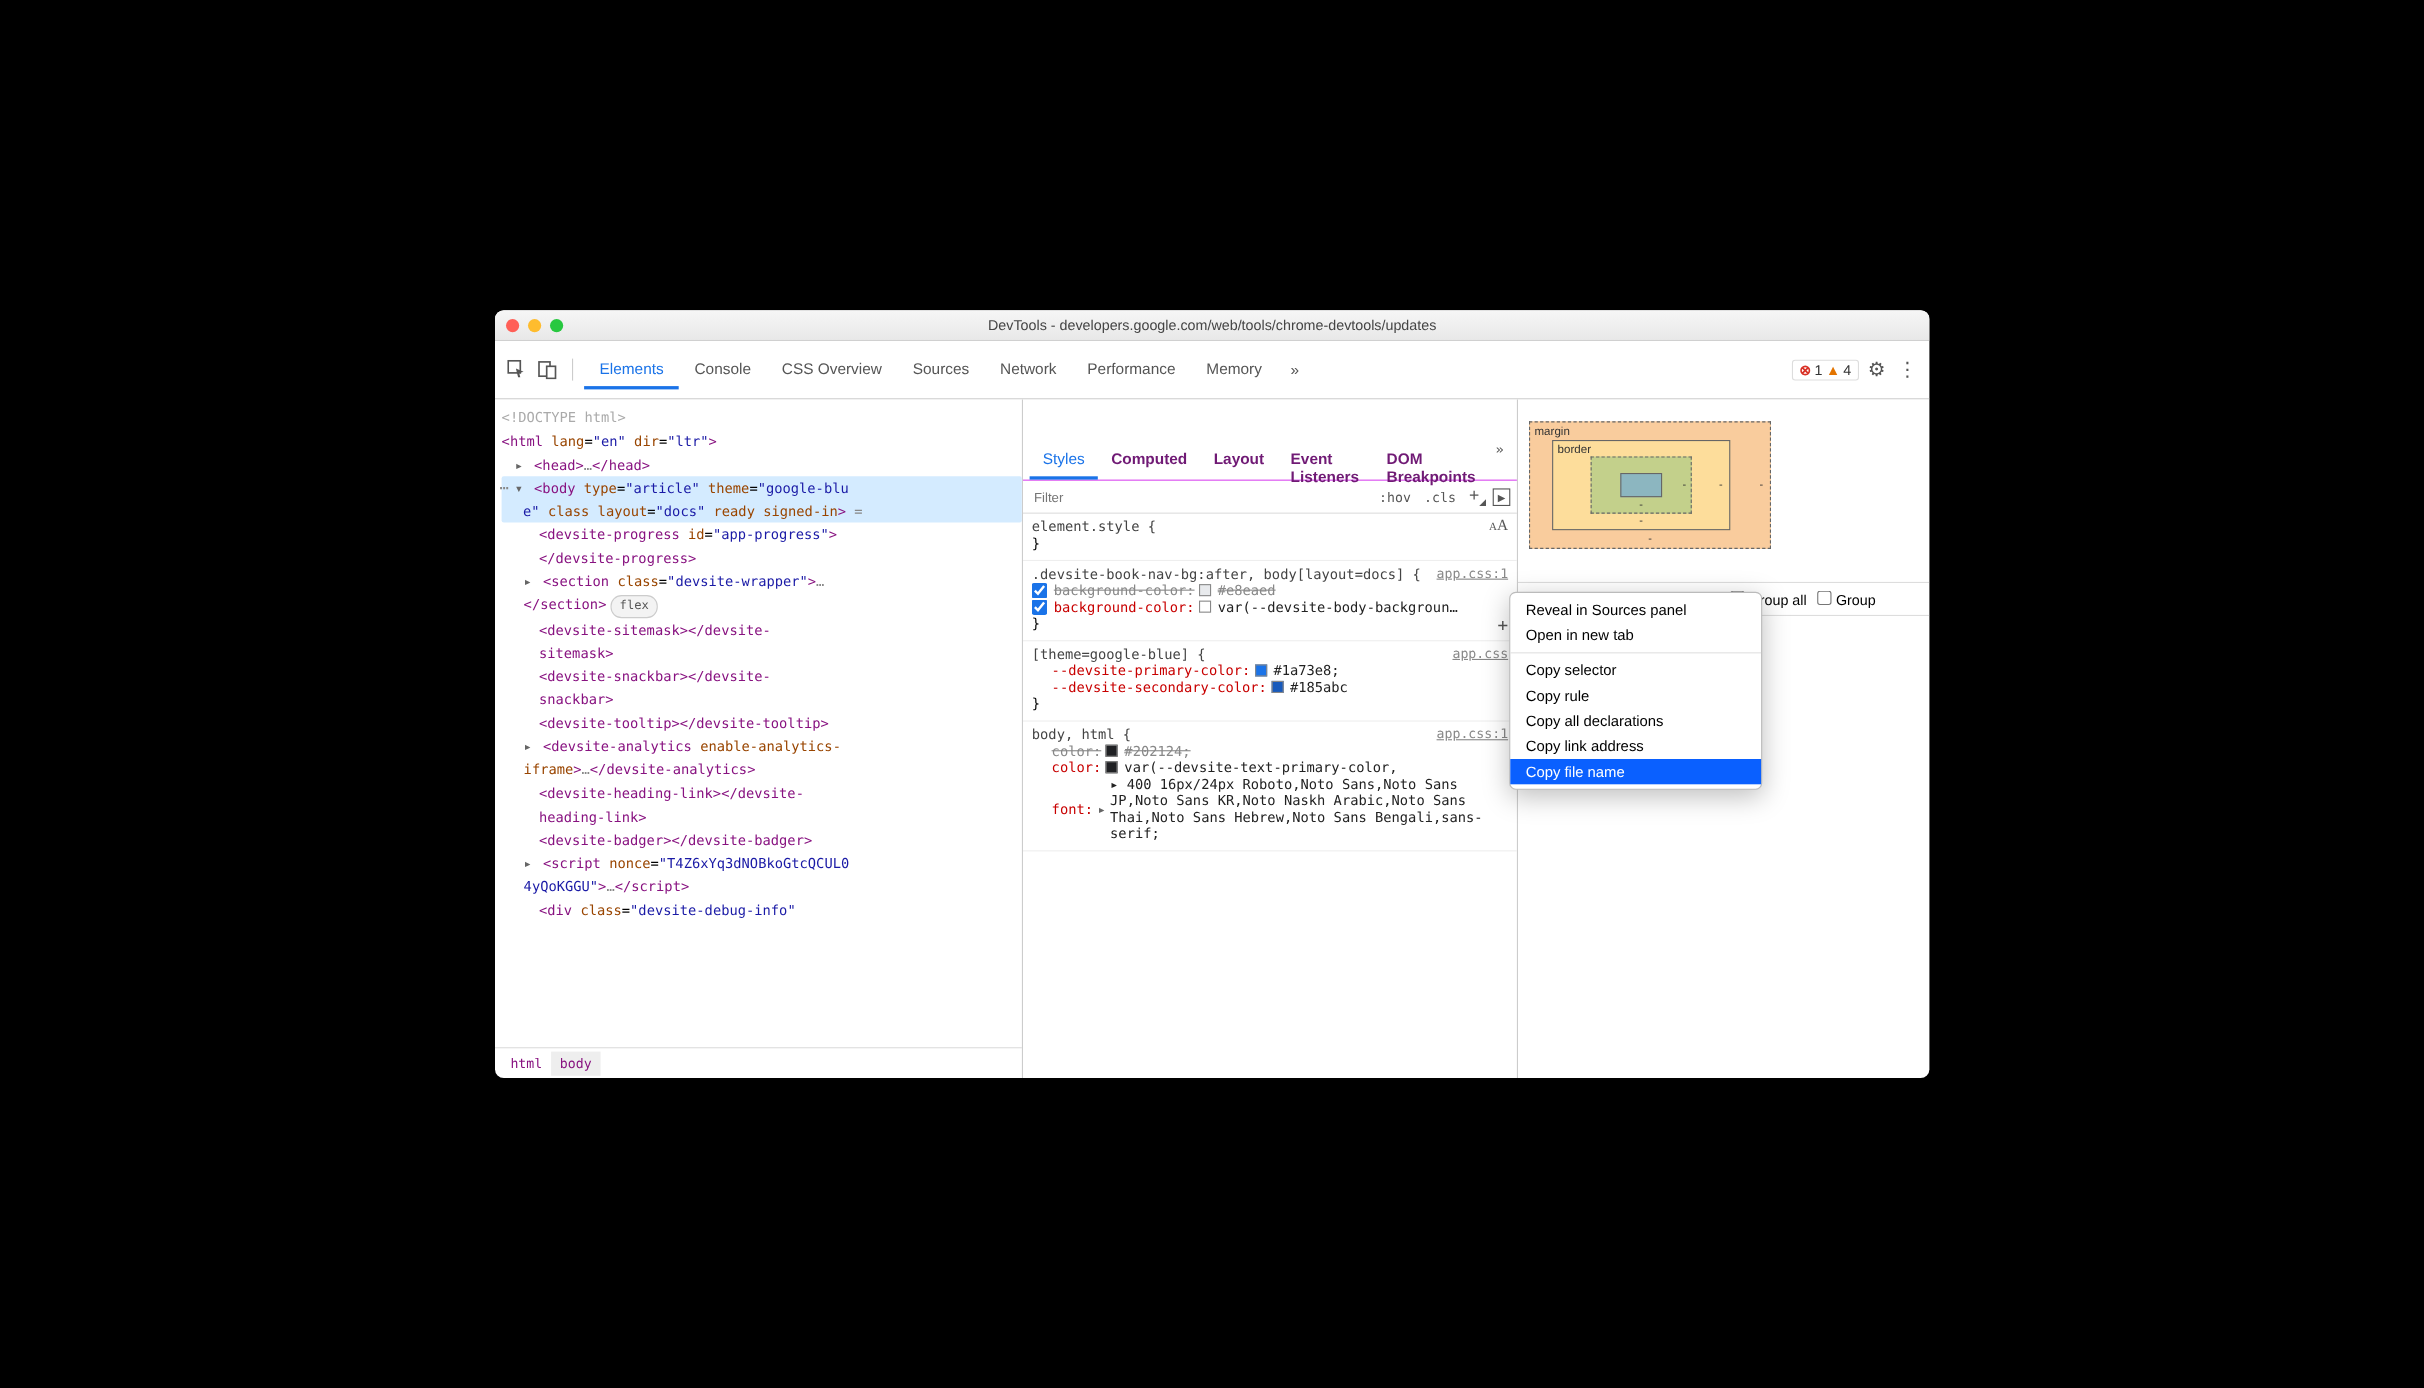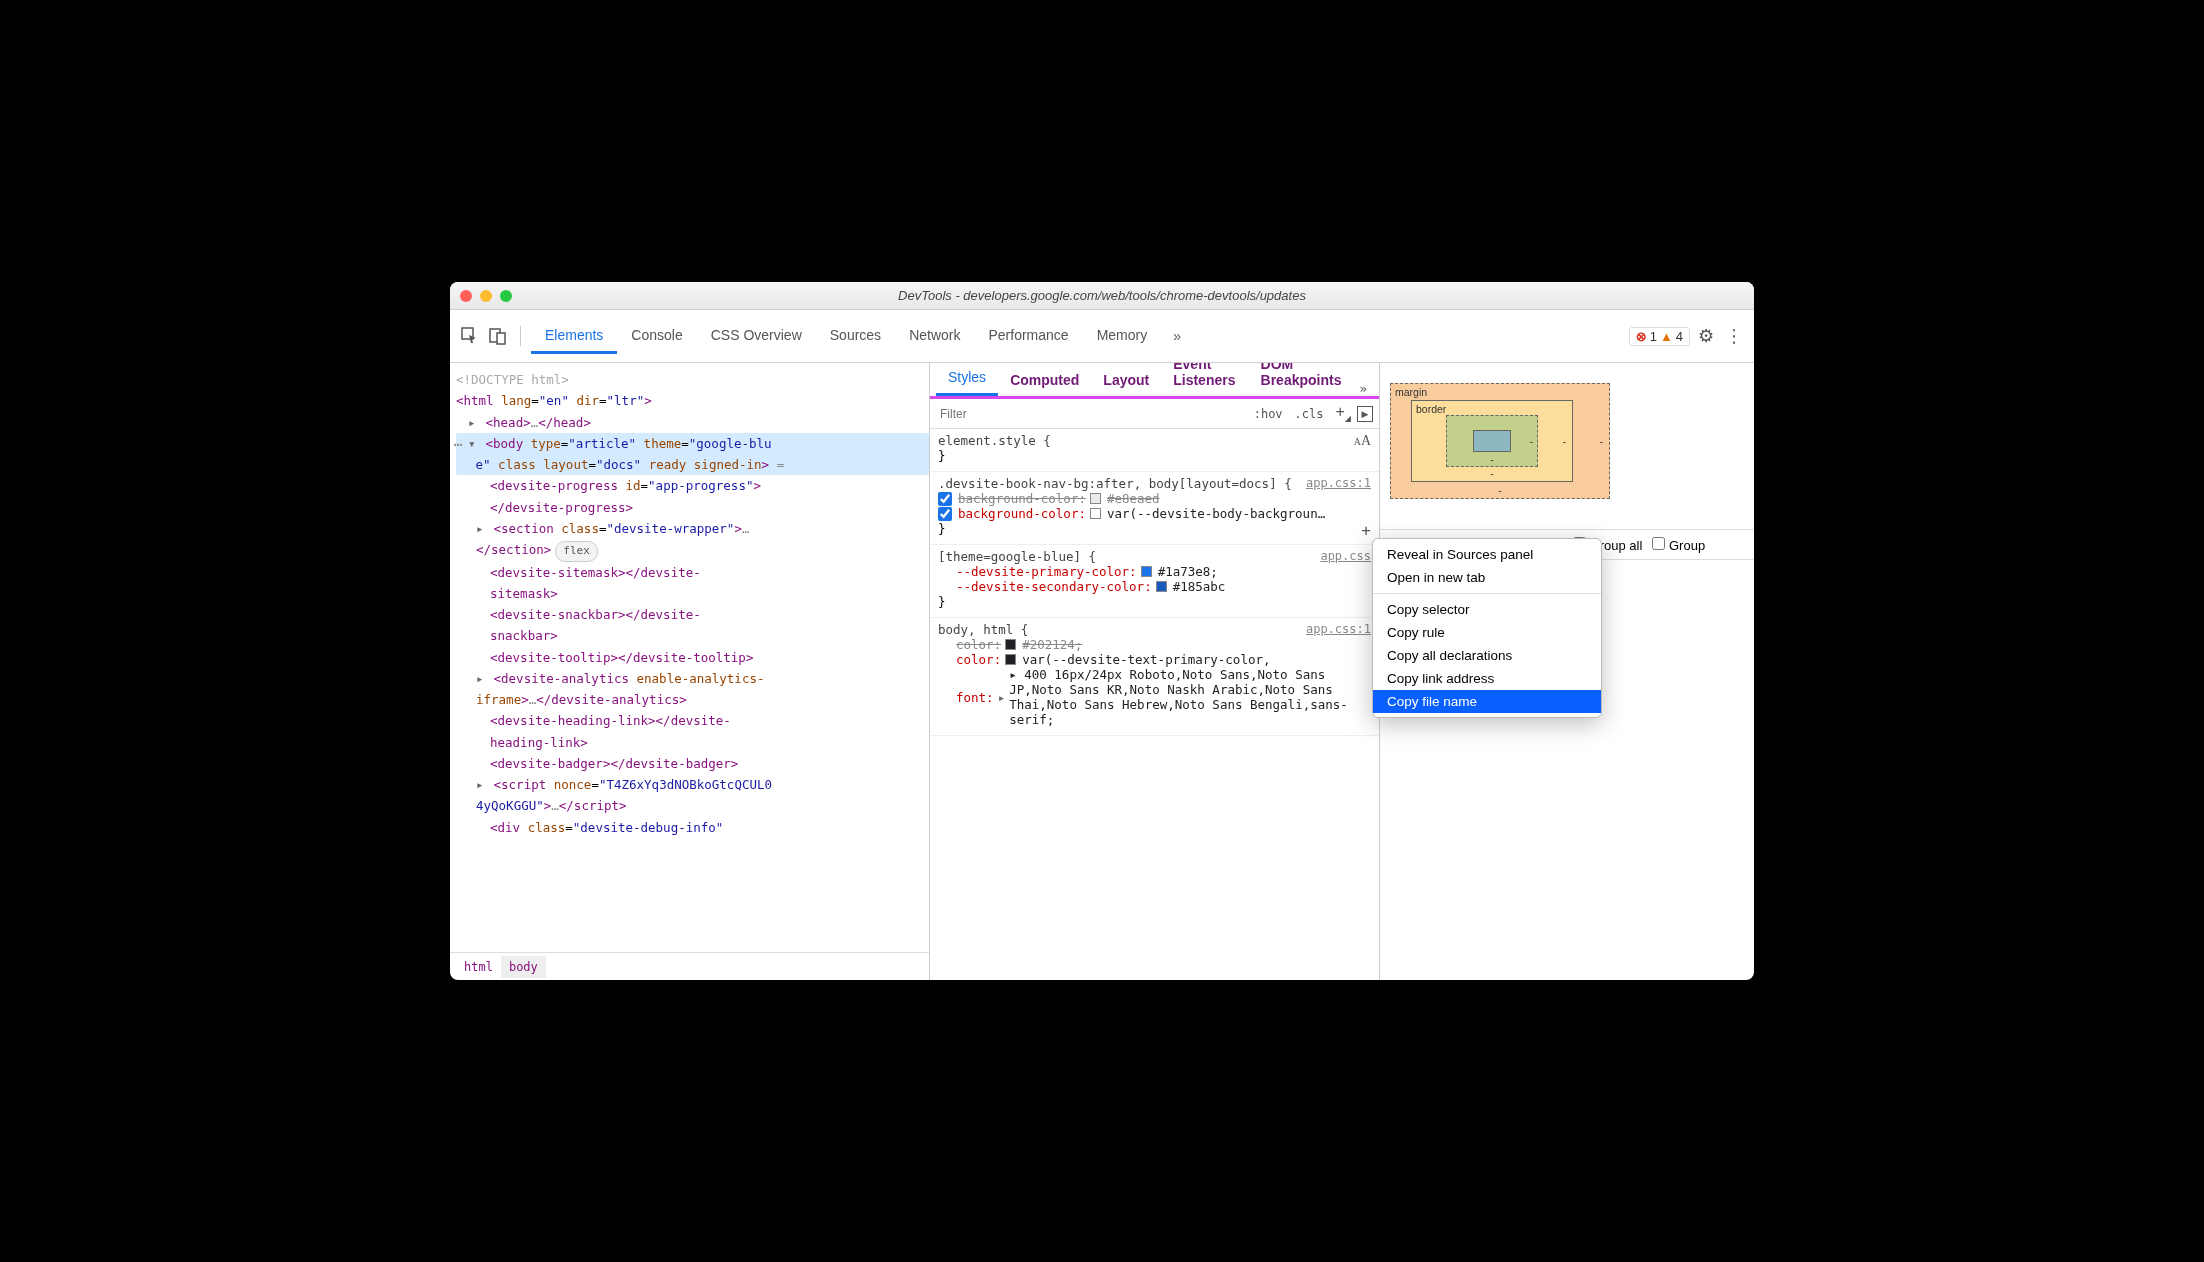--- a/index.html
+++ b/index.html
@@ -2,21 +2,21 @@
 <html><head>
 <meta charset="utf-8">
 <style>
 * { box-sizing: border-box; margin: 0; padding: 0; }
 body { background: #000; font-family: -apple-system, BlinkMacSystemFont, 'Segoe UI', Helvetica, sans-serif; display: flex; align-items: center; justify-content: center; height: 100vh; }
 .window { width: 1304px; height: 698px; background: #fff; border-radius: 8px; overflow: hidden; box-shadow: 0 10px 40px rgba(0,0,0,0.5); display: flex; flex-direction: column; position: relative; }
 .titlebar { height: 28px; background: linear-gradient(#f6f6f6,#e8e8e8); border-bottom: 1px solid #d0d0d0; display: flex; align-items: center; position: relative; }
 .traffic { display: flex; gap: 8px; padding-left: 10px; }
 .dot { width: 12px; height: 12px; border-radius: 50%; }
 .dot.r { background: #ff5f57; } .dot.y { background: #febc2e; } .dot.g { background: #28c840; }
-.titlebar-title { position: absolute; left: 50%; transform: translateX(-50%); font-size: 13px; color: #444; font-style: italic; }
+.titlebar-title { position: absolute; left: 50%; transform: translateX(-50%); font-size: 13px; color: #444; }
 .toolbar { height: 53px; border-bottom: 1px solid #d0d0d0; display: flex; align-items: center; padding: 0 8px; gap: 4px; font-size: 14px; color: #333; }
 .toolbar .icon-btn { width: 24px; height: 24px; display: flex; align-items: center; justify-content: center; color: #555; }
 .toolbar .sep { width: 1px; height: 20px; background: #ccc; margin: 0 6px; }
 .tabs { display: flex; gap: 0; }
 .tab { padding: 8px 14px; color: #555; cursor: pointer; }
 .tab.active { color: #1a73e8; border-bottom: 3px solid #1a73e8; font-weight: 500; }
 .spacer { flex: 1; }
 .badge { display: inline-flex; align-items: center; gap: 3px; font-size: 13px; padding: 1px 6px; border: 1px solid #ddd; border-radius: 3px; }
 .badge .err { color: #d93025; font-weight: bold; }
 .badge .warn { color: #e37400; font-weight: bold; }
@@ -32,21 +32,21 @@
 .attr-n { color: #994500; margin-top: 20px; }
 .attr-v { color: #1a1aa6; }
 .punct { color: #881280; }
 .dots { color: #888; }
 .doctype { color: #aaa; }
 .pill { display: inline-block; border: 1px solid #ccc; background: #f3f3f3; border-radius: 10px; padding: 0 7px; font-size: 11px; color: #555; margin-left: 4px; }
 .breadcrumb { height: 28px; border-top: 1px solid #ddd; display: flex; align-items: center; padding: 0 6px; font-family: monospace; font-size: 12px; color: #881280; gap: 0; }
 .crumb { padding: 4px 8px; cursor: pointer; }
 .crumb.sel { background: #eee; }
 .mid-pane { width: 450px; border-right: 1px solid #ccc; display: flex; flex-direction: column; font-family: 'Menlo', monospace; font-size: 12.5px; }
-.sub-tabs { height: 36px; border-bottom: 3px solid #d946ef; display: flex; align-items: flex-end; padding: 0 6px; gap: 0; }
+.sub-tabs { height: 36px; border-bottom: 1px solid #d946ef; display: flex; align-items: flex-start; padding: 0 6px; gap: 0; margin-top: 38px; }
 .sub-tab { padding: 8px 12px; color: #701a75; cursor: pointer; font-family: -apple-system, sans-serif; font-size: 14px; font-weight: bold; }
 .sub-tab.active { color: #1a73e8; border-bottom: 3px solid #1a73e8; font-weight: 500; }
 .filter-row { height: 30px; border-bottom: 1px solid #ddd; display: flex; align-items: center; padding: 0 6px; font-family: -apple-system, sans-serif; font-size: 12px; color: #888; }
 .filter-input { flex: 1; border: none; outline: none; font-size: 12px; padding: 2px 4px; }
 .fr-item { padding: 0 6px; color: #555; cursor: pointer; font-family: monospace; font-size: 12px; }
 .fr-plus { padding: 0 6px; font-size: 16px; color: #555; cursor: pointer; }
 .styles-body { flex: 1; overflow: auto; }
 .rule-block { padding: 4px 8px 8px 8px; border-bottom: 1px solid #eee; position: relative; }
 .selector { color: #444; }
 .source-link { position: absolute; right: 8px; top: 4px; color: #888; text-decoration: underline; cursor: pointer; font-size: 12px; }

